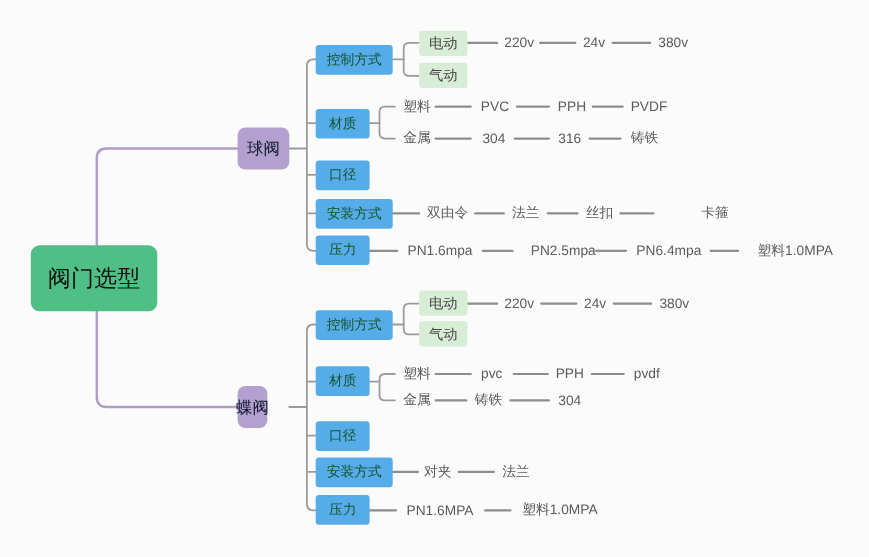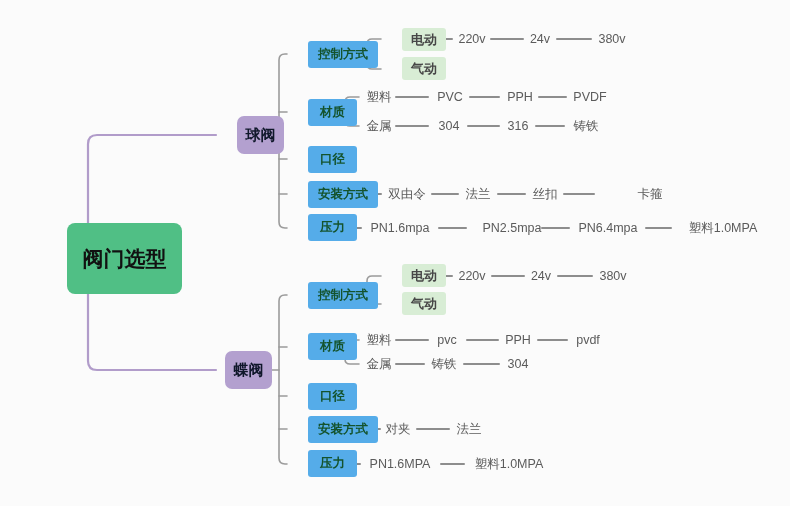--- a/index.html
+++ b/index.html
@@ -16,21 +16,21 @@
   }
   *{margin:0;padding:0;box-sizing:border-box;}
   html,body{width:790px;height:506px;overflow:hidden;}
   body{font-family:"Liberation Sans","DejaVu Sans",sans-serif;background:var(--canvas-bg);}
   .stage{position:relative;width:790px;height:506px;background:var(--canvas-bg);}
   .stage svg{position:absolute;left:0;top:0;}
   .l-purple{stroke:var(--purple-line);stroke-width:2.2;fill:none;stroke-linecap:round;}
   .l-gray{stroke:var(--gray-line);stroke-width:1.6;fill:none;stroke-linecap:round;}
   .l-chain{stroke:var(--chain-line);stroke-width:2;fill:none;stroke-linecap:round;}
   .node{position:absolute;display:flex;align-items:center;justify-content:center;
-        font-weight:bold;white-space:nowrap;cursor:default;margin-left:21px;}
+        font-weight:normal;white-space:nowrap;cursor:default;}
   .root{background:var(--root-fill);color:#111;font-size:21px;border-radius:8px;}
   .branch{background:var(--branch-fill);color:#0f172a;font-size:15px;border-radius:7px;}
   .topic{background:var(--topic-fill);color:#14532d;font-size:12.5px;border-radius:3px;}
   .leaf{background:var(--leaf-fill);color:var(--leaf-text);font-size:13px;border-radius:3px;}
   .chain{position:absolute;transform:translate(-50%,-50%);color:var(--chain-text);
          font-size:12.5px;font-weight:normal;white-space:nowrap;cursor:default;}
 </style>
 </head>
 <body>
 
@@ -97,21 +97,21 @@
     <path class="l-chain" d="M 396 364 L 424 364"></path>
     <path class="l-chain" d="M 464 364 L 499 364"></path>
 
     <path class="l-chain" d="M 357 429 L 380 429"></path>
     <path class="l-chain" d="M 417 429 L 449 429"></path>
 
     <path class="l-chain" d="M 336 464 L 360 464"></path>
     <path class="l-chain" d="M 441 464 L 464 464"></path>
   </svg>
 
-  <div class="node root" style="left:46px;top:223px;width:115px;height:71px">阀门选型</div>
+  <div class="node root" style="left:28px;top:223px;width:115px;height:60px">阀门选型</div>
 
   <div class="node branch" style="left:216px;top:116px;width:47px;height:38px">球阀</div>
 
   <div class="node topic" style="left:287px;top:41px;width:70px;height:27px">控制方式</div>
   <div class="node leaf" style="left:381px;top:28px;width:44px;height:23px">电动</div>
   <div class="node leaf" style="left:381px;top:57px;width:44px;height:23px">气动</div>
   <div class="chain" style="left:472px;top:39px">220v</div>
   <div class="chain" style="left:540px;top:39px">24v</div>
   <div class="chain" style="left:612px;top:39px">380v</div>
 
@@ -132,21 +132,21 @@
   <div class="chain" style="left:478px;top:194px">法兰</div>
   <div class="chain" style="left:545px;top:194px">丝扣</div>
   <div class="chain" style="left:650px;top:194px">卡箍</div>
 
   <div class="node topic" style="left:287px;top:214px;width:49px;height:27px">压力</div>
   <div class="chain" style="left:400px;top:228px">PN1.6mpa</div>
   <div class="chain" style="left:512px;top:228px">PN2.5mpa</div>
   <div class="chain" style="left:608px;top:228px">PN6.4mpa</div>
   <div class="chain" style="left:723px;top:228px">塑料1.0MPA</div>
 
-  <div class="node branch" style="left:204px;top:351px;width:47px;height:38px">蝶阀</div>
+  <div class="node branch" style="left:216px;top:351px;width:27px;height:38px">蝶阀</div>
 
   <div class="node topic" style="left:287px;top:282px;width:70px;height:27px">控制方式</div>
   <div class="node leaf" style="left:381px;top:264px;width:44px;height:23px">电动</div>
   <div class="node leaf" style="left:381px;top:292px;width:44px;height:23px">气动</div>
   <div class="chain" style="left:472px;top:276px">220v</div>
   <div class="chain" style="left:541px;top:276px">24v</div>
   <div class="chain" style="left:613px;top:276px">380v</div>
 
   <div class="node topic" style="left:287px;top:333px;width:49px;height:27px">材质</div>
   <div class="chain" style="left:379px;top:340px">塑料</div>

